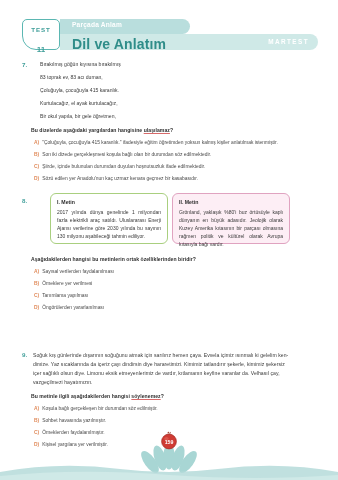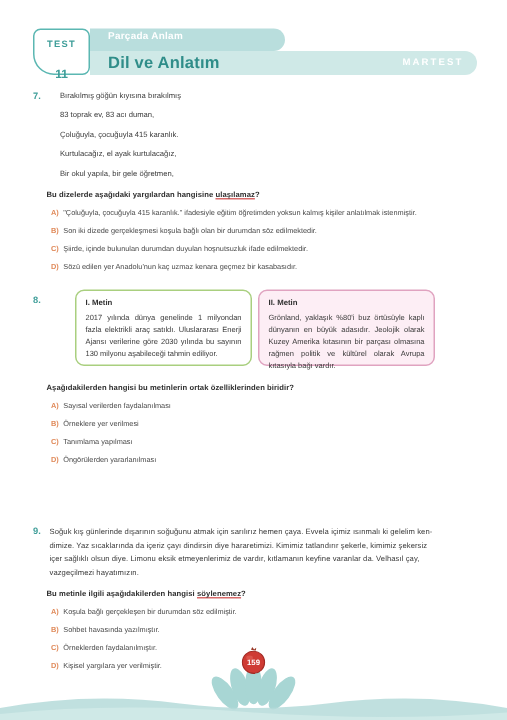--- a/index.html
+++ b/index.html
@@ -63,21 +63,21 @@
     position: absolute;
     left: 50px; top: 1.5px;
     font-size: 6.6px;
     font-weight: 700;
     color: #ffffff;
     letter-spacing: 0.2px;
   }
   .hdr-title {
     position: absolute;
     left: 50px; top: 17px;
-    font-size: 11px;
+    font-size: 14px;
     font-weight: 700;
     color: #2f8d89;
     letter-spacing: 0.15px;
   }
   .brand {
     position: absolute;
     right: 9px; top: 19px;
     font-size: 6.4px;
     font-weight: 700;
     color: #ffffff;

